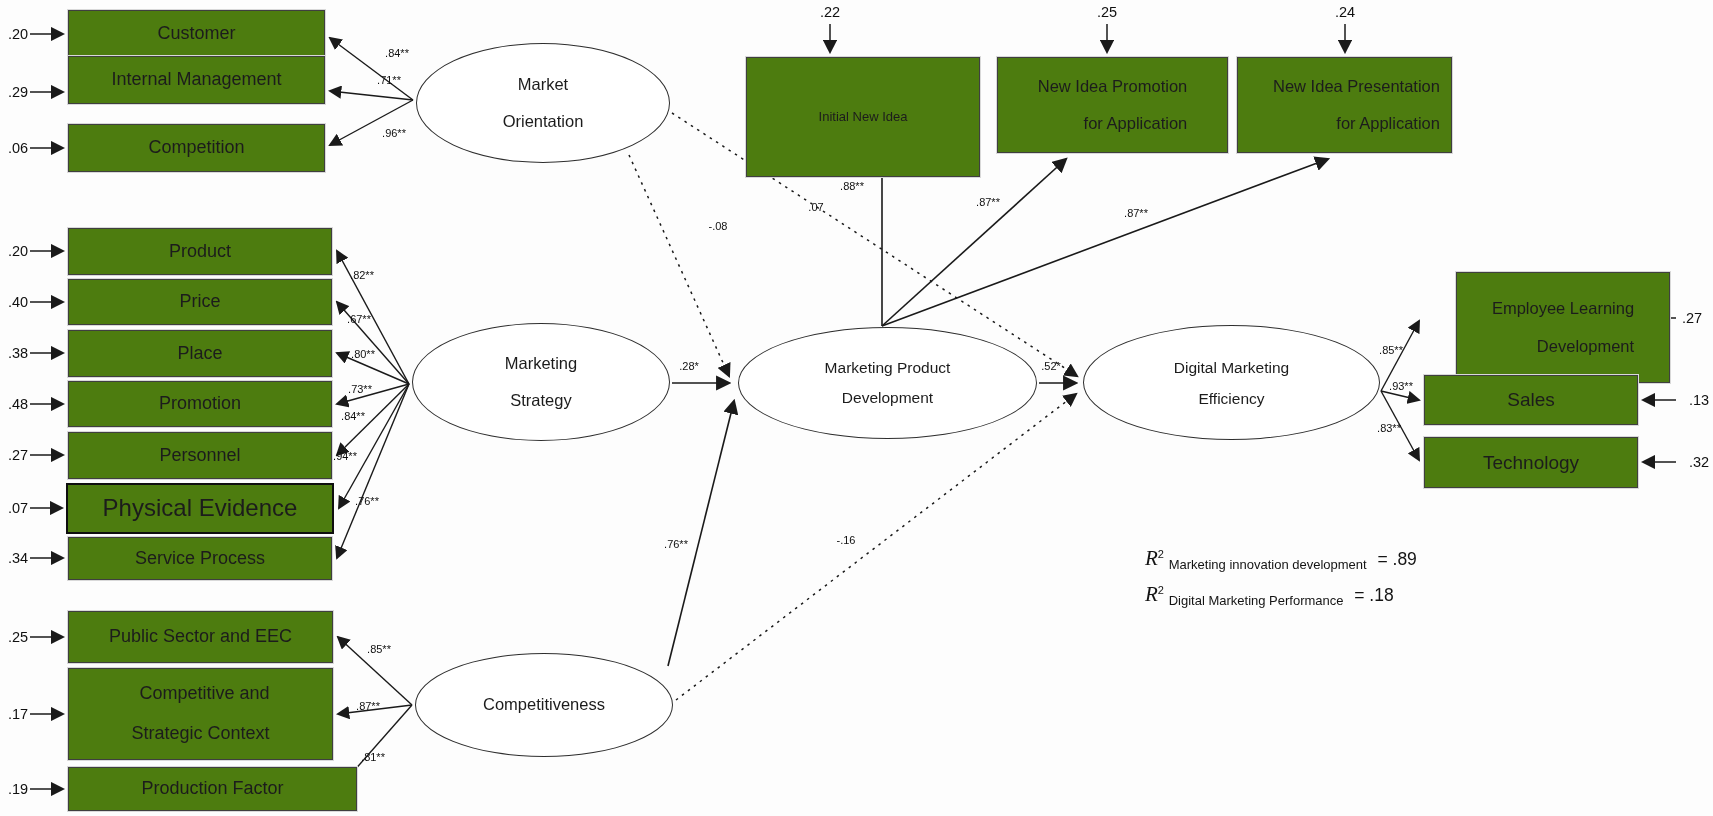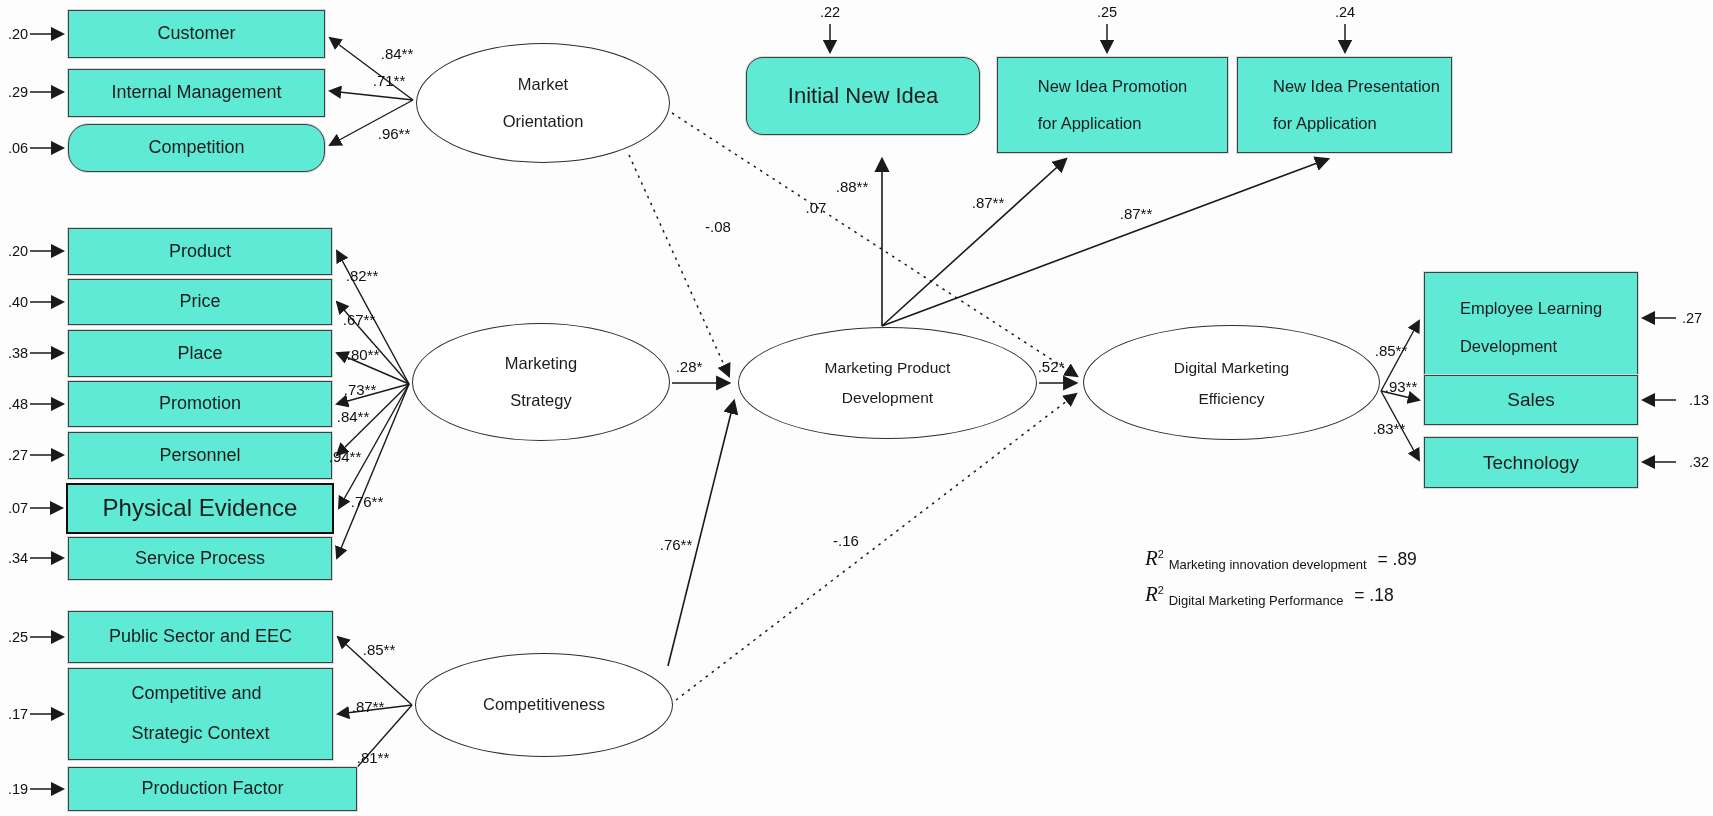--- a/index.html
+++ b/index.html
@@ -2,35 +2,35 @@
 <html><head>
 <meta charset="utf-8">
 <style>
   html,body{margin:0;padding:0;background:#ffffff;}
   .canvas{
     position:relative;width:1713px;height:816px;background:#fdfdfd;
     font-family:"Liberation Sans",sans-serif;color:#1c1c1c;overflow:hidden;
   }
   svg.wires{position:absolute;left:0;top:0;width:100%;height:100%;}
   .box{
-    position:absolute;border:1.6px solid #3f3f3f;background:#5eead4;
-    display:flex;align-items:center;justify-content:center;text-align:left;
+    position:absolute;border:1.6px solid #3f3f3f;background:#4d7c0f;
+    display:flex;align-items:center;justify-content:center;text-align:right;
     font-size:18px;line-height:2.2;white-space:pre-line;box-sizing:border-box;
     box-shadow:0 0 0 1px #d9d9d9;
   }
   .box.small-two{font-size:16.5px;line-height:2.25;}
   .box.heavy{border:2.6px solid #0f0f0f;font-size:24px;box-shadow:none;}
   .ellipse{
     position:absolute;border:1.5px solid #2e2e2e;border-radius:50%;background:#fff;
     display:flex;align-items:center;justify-content:center;text-align:center;
     font-size:16.5px;line-height:2.25;white-space:pre-line;box-sizing:border-box;
   }
   .ellipse.mid{font-size:15.5px;}
   .lbl{
-    position:absolute;transform:translate(-50%,-50%);font-size:15px;
+    position:absolute;transform:translate(-50%,-50%);font-size:11px;
     color:#101010;white-space:nowrap;
   }
   .resid{font-size:14.5px;}
   .r2line{position:absolute;font-size:17px;color:#141414;white-space:nowrap;}
   .r2line .sym{font-family:"Liberation Serif",serif;font-style:italic;font-size:21px;}
   .r2line sup{font-size:11px;}
   .r2line .sub{font-size:13px;vertical-align:-4px;}
   .r2line .val{font-size:17.5px;margin-left:6px;}
 </style>
 </head>
@@ -127,43 +127,43 @@
 Orientation</div>
   <div class="ellipse" style="left:412px;top:323px;width:258px;height:118px;">Marketing
 Strategy</div>
   <div class="ellipse" style="left:415px;top:653px;width:258px;height:104px;">Competitiveness</div>
   <div class="ellipse mid" style="left:738px;top:327px;width:299px;height:112px;line-height:1.95;">Marketing Product
 Development</div>
   <div class="ellipse mid" style="left:1083px;top:325px;width:297px;height:115px;line-height:2.0;">Digital Marketing
 Efficiency</div>
 
   <div class="box" style="left:68px;top:10px;width:257px;height:48px;">Customer</div>
-  <div class="box" style="left:68px;top:69px;width:257px;height:48px;">Internal Management</div>
-  <div class="box" style="left:68px;top:124px;width:257px;height:48px;border-radius:20px;">Competition</div>
+  <div class="box" style="left:68px;top:56px;width:257px;height:48px;">Internal Management</div>
+  <div class="box" style="left:68px;top:124px;width:257px;height:48px;">Competition</div>
 
   <div class="box" style="left:68px;top:228px;width:264px;height:47px;">Product</div>
   <div class="box" style="left:68px;top:279px;width:264px;height:46px;">Price</div>
   <div class="box" style="left:68px;top:330px;width:264px;height:47px;">Place</div>
   <div class="box" style="left:68px;top:381px;width:264px;height:46px;">Promotion</div>
   <div class="box" style="left:68px;top:432px;width:264px;height:47px;">Personnel</div>
   <div class="box heavy" style="left:66px;top:483px;width:268px;height:51px;">Physical Evidence</div>
   <div class="box" style="left:68px;top:537px;width:264px;height:43px;">Service Process</div>
 
   <div class="box" style="left:68px;top:611px;width:265px;height:52px;">Public Sector and EEC</div>
   <div class="box" style="left:68px;top:668px;width:265px;height:92px;">Competitive and
 Strategic Context</div>
   <div class="box" style="left:68px;top:767px;width:289px;height:44px;">Production Factor</div>
 
-  <div class="box" style="left:746px;top:57px;width:234px;height:78px;font-size:22px;border-radius:17px;">Initial New Idea</div>
+  <div class="box" style="left:746px;top:57px;width:234px;height:120px;font-size:13px;">Initial New Idea</div>
   <div class="box small-two" style="left:997px;top:57px;width:231px;height:96px;">New Idea Promotion
 for Application</div>
   <div class="box small-two" style="left:1237px;top:57px;width:215px;height:96px;padding-left:24px;">New Idea Presentation
 for Application</div>
 
-  <div class="box small-two" style="left:1424px;top:272px;width:214px;height:111px;">Employee Learning
+  <div class="box small-two" style="left:1456px;top:272px;width:214px;height:111px;">Employee Learning
 Development</div>
   <div class="box" style="left:1424px;top:375px;width:214px;height:50px;font-size:19px;">Sales</div>
   <div class="box" style="left:1424px;top:437px;width:214px;height:51px;font-size:19px;">Technology</div>
 
   <span class="lbl resid" style="left:18px;top:34px;">.20</span>
   <span class="lbl resid" style="left:18px;top:92px;">.29</span>
   <span class="lbl resid" style="left:18px;top:148px;">.06</span>
   <span class="lbl resid" style="left:18px;top:251px;">.20</span>
   <span class="lbl resid" style="left:18px;top:302px;">.40</span>
   <span class="lbl resid" style="left:18px;top:353px;">.38</span>

